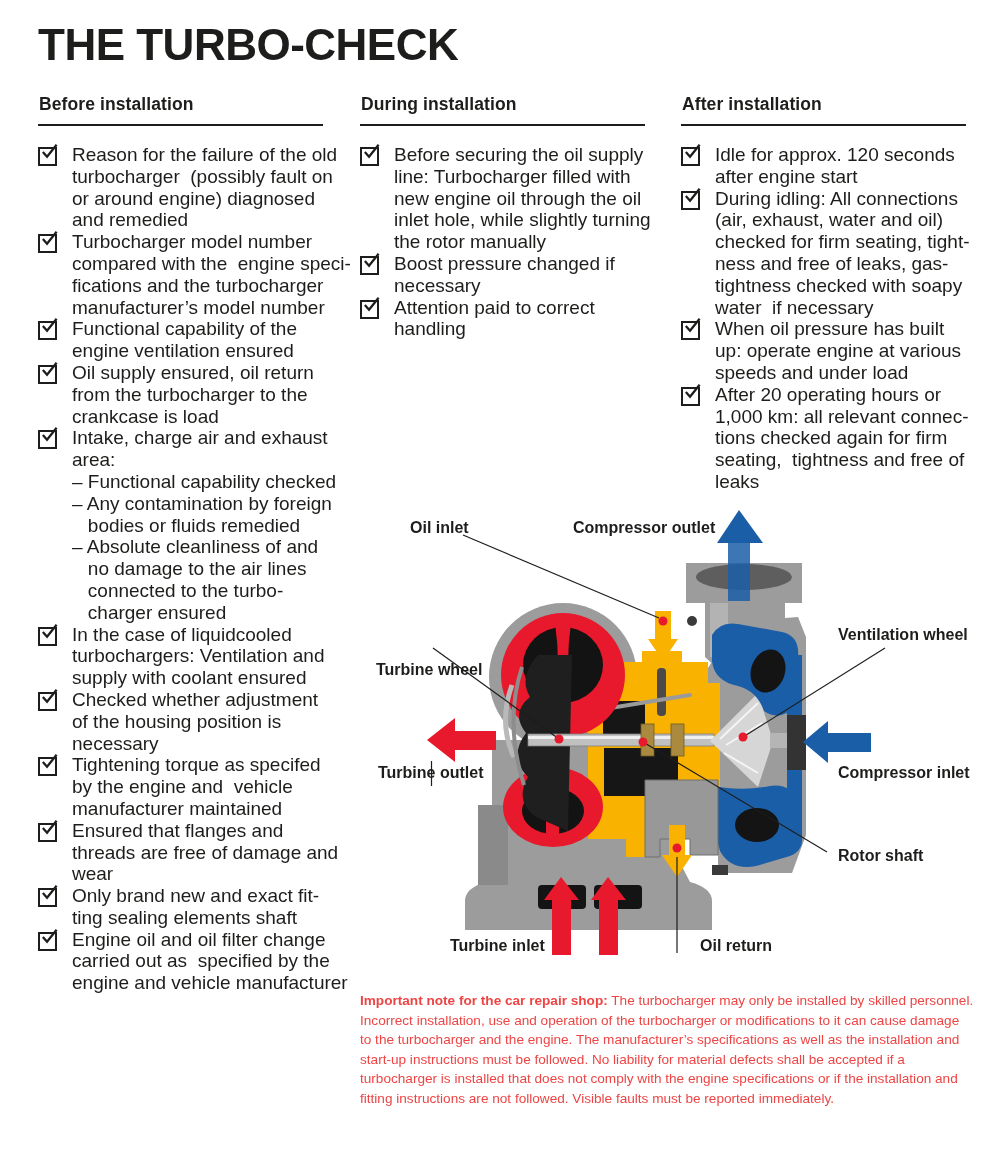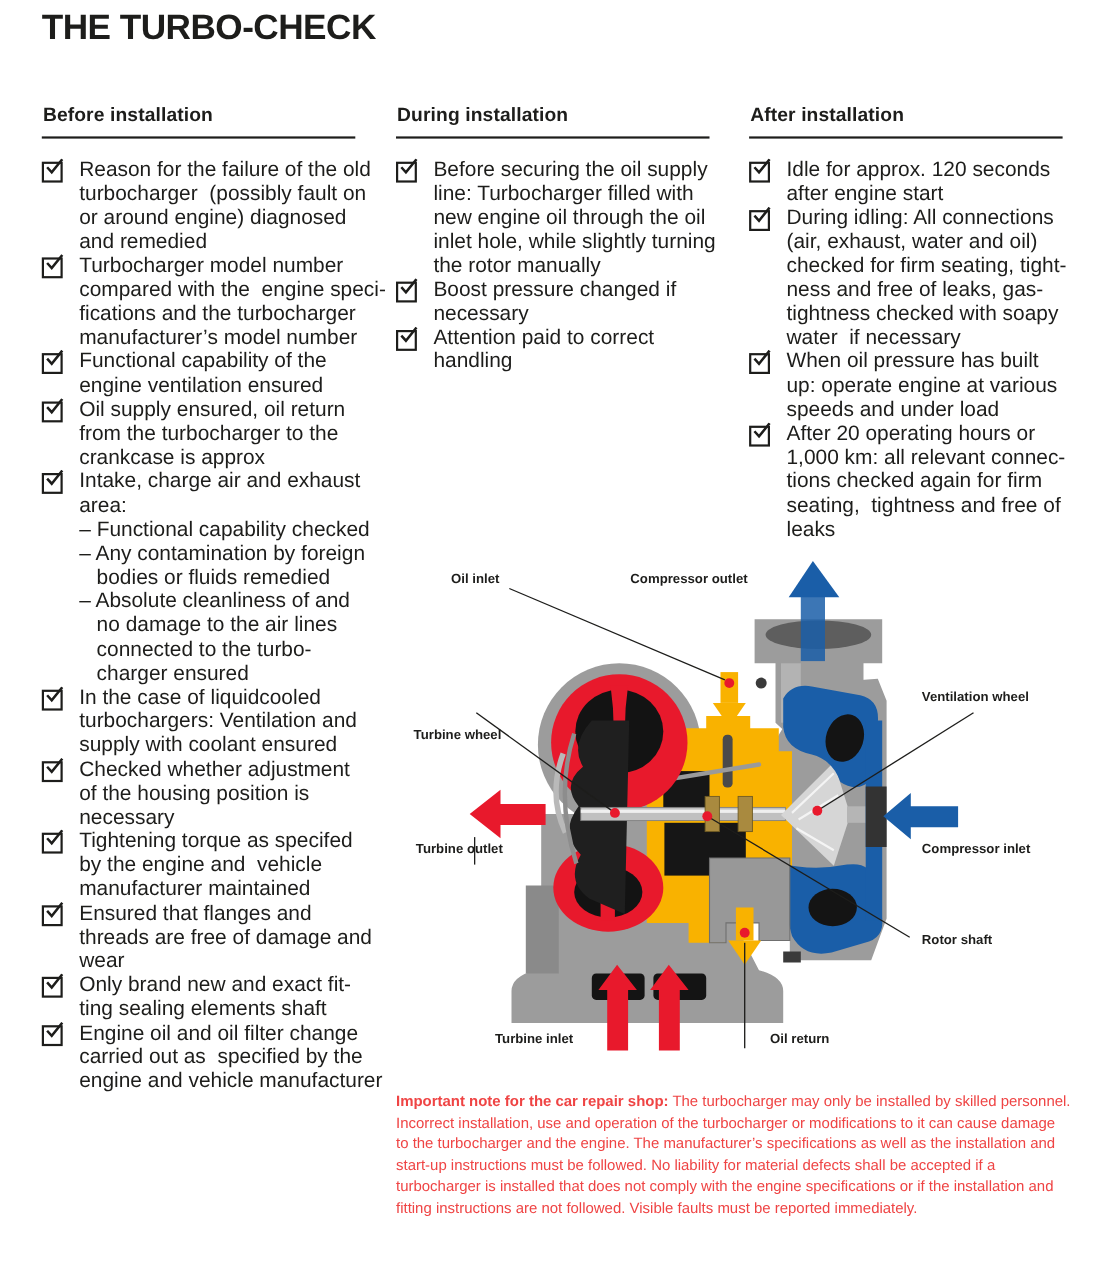--- a/index.html
+++ b/index.html
@@ -1,22 +1,22 @@
 <!DOCTYPE html>
 <html><head>
 <meta charset="utf-8">
 <style>
   html,body { margin:0; padding:0; background:#ffffff; }
   .page {
     position:relative; width:999px; height:1164px; background:#ffffff;
     font-family:"Liberation Sans", sans-serif; color:#1d1d1b; overflow:hidden;
   }
   .title {
-    position:absolute; left:38px; top:6px; margin:0;
-    font-size:32px; font-weight:bold; letter-spacing:-0.5px; color:#1d1d1b;
+    position:absolute; left:38px; top:20px; margin:0;
+    font-size:44px; font-weight:bold; letter-spacing:-0.5px; color:#1d1d1b;
   }
   .col { position:absolute; top:93px; width:285px; }
   .col-1 { left:38px; }
   .col-2 { left:360px; }
   .col-3 { left:681px; }
   .col h2 { margin:1px; font-size:17.5px; font-weight:bold; letter-spacing:0.1px; }
   .rule { margin-top:9px; border-bottom:2px solid #1d1d1b; width:100%; }
   ul.checklist { list-style:none; margin:18px 0 0 0; padding:0; }
   .check-item { display:flex; align-items:flex-start; margin:0; }
   .cb {
@@ -24,21 +24,21 @@
     border:2.2px solid #1d1d1b; margin-top:3px; background:#fff;
   }
   .cb svg { position:absolute; left:0px; top:-5px; width:19px; height:19px; }
   .check-item .txt {
     margin-left:15px; font-size:19px; line-height:21.8px;
     white-space:pre; color:#1d1d1b;
   }
   .diagram { position:absolute; left:360px; top:505px; width:639px; height:470px; }
   .diagram svg.art { position:absolute; left:0; top:0; }
   .dlabel {
-    position:absolute; font-size:12px; font-weight:bold; color:#1d1d1b;
+    position:absolute; font-size:16px; font-weight:bold; color:#1d1d1b;
     white-space:nowrap;
   }
   .note {
     position:absolute; left:360px; top:991px; width:614px; margin:0;
     font-size:13.6px; line-height:19.6px; color:#ef4444;
   }
   .note .lead { font-weight:bold; }
 </style>
 </head>
 <body>
@@ -83,21 +83,21 @@
 engine ventilation ensured</div>
         </li>
       <li class="check-item">
           <span class="cb">
             <svg viewBox="0 0 20 20">
               <path d="M3 8.5 L7.4 13.4 L17.5 0.8" fill="none" stroke="#1d1d1b" stroke-width="2.4"></path>
             </svg>
           </span>
           <div class="txt">Oil supply ensured, oil return
 from the turbocharger to the
-crankcase is approx</div>
+crankcase is load</div>
         </li>
       <li class="check-item">
           <span class="cb">
             <svg viewBox="0 0 20 20">
               <path d="M3 8.5 L7.4 13.4 L17.5 0.8" fill="none" stroke="#1d1d1b" stroke-width="2.4"></path>
             </svg>
           </span>
           <div class="txt">Intake, charge air and exhaust
 area:
 – Functional capability checked

